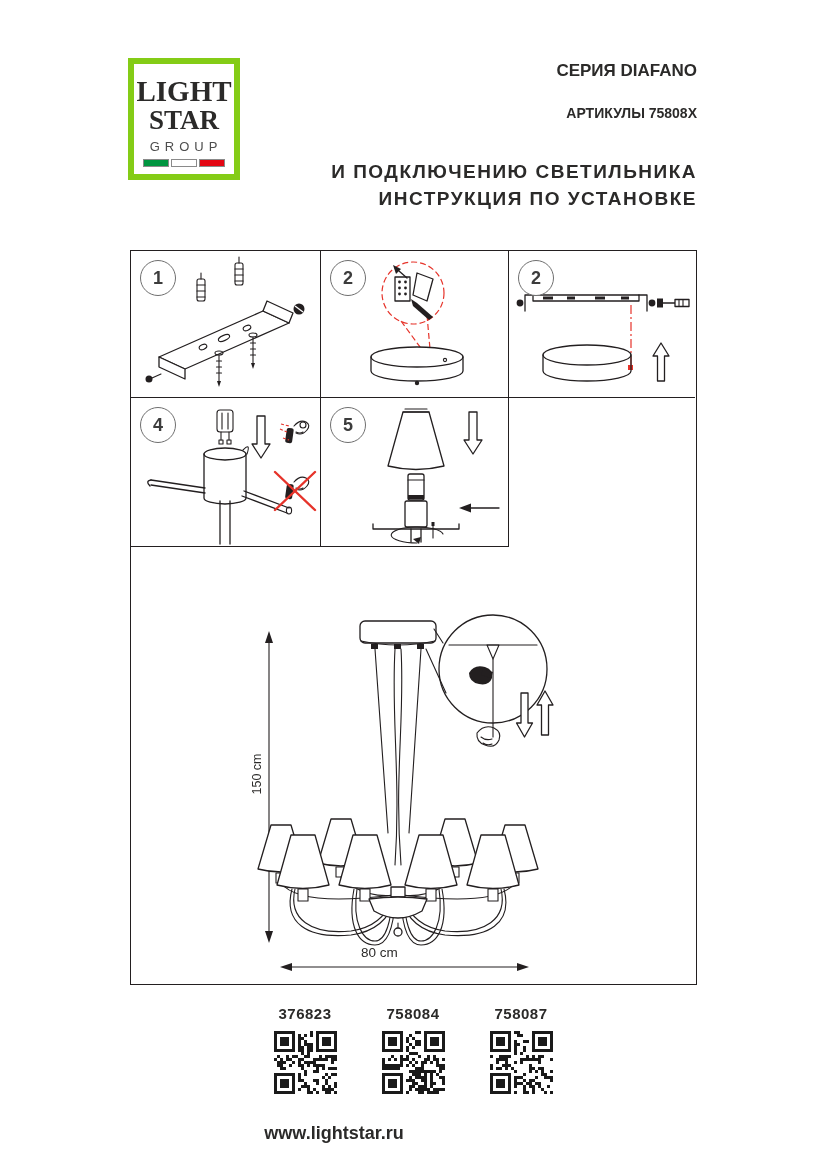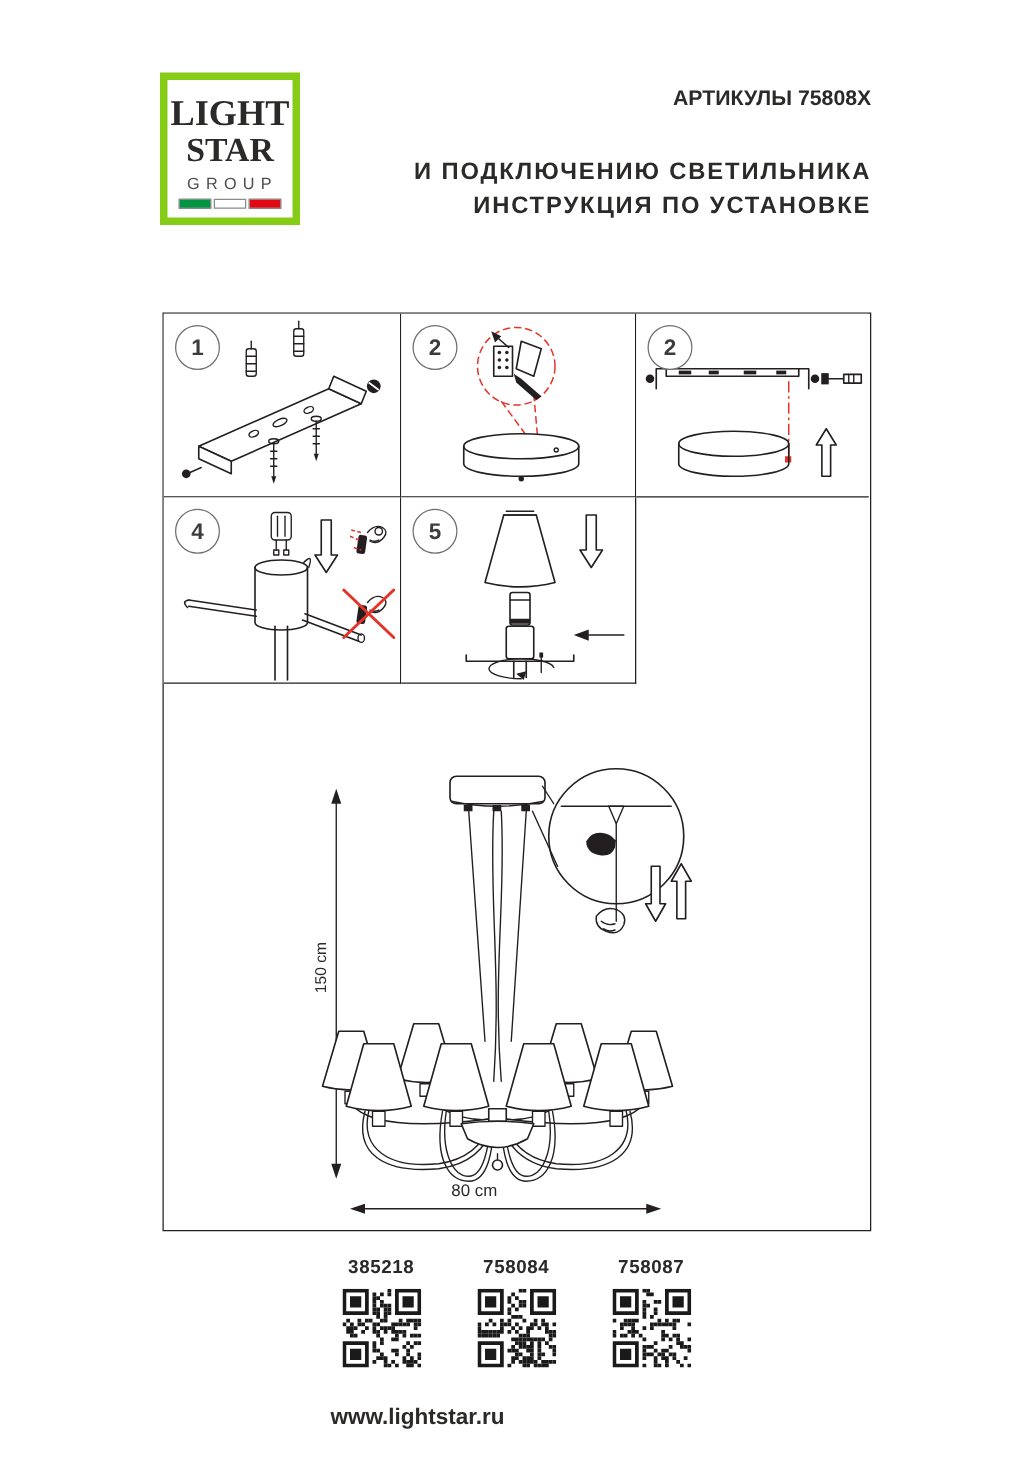--- a/index.html
+++ b/index.html
@@ -19,21 +19,21 @@
   .logo-star{font-family:"Liberation Serif", serif;font-weight:bold;font-size:27px;line-height:31px;color:#2b2a29;}
   .logo-group{font-size:13px;letter-spacing:5px;color:#4d4d4d;margin-top:3px;margin-left:4px;}
   .flag{display:flex;justify-content:center;gap:2px;margin-top:5px;}
   .flag span{display:block;width:26px;height:8px;border:1px solid #8a8a8a;}
   .flag .fg{background:var(--flag-green,#009540);}
   .flag .fw{background:#fff;}
   .flag .fr{background:var(--flag-red,#e30613);}
 
   .header-text{position:absolute;right:129px;top:60px;width:480px;text-align:right;color:#2b2a29;}
   .series{font-size:17px;font-weight:bold;line-height:22px;}
-  .articles{font-size:17px;font-weight:bold;line-height:22px;margin-top:8px;}
+  .articles{font-size:14px;font-weight:bold;line-height:22px;margin-top:20px;}
   .doc-title{margin-top:34px;font-size:19px;font-weight:bold;line-height:27px;letter-spacing:1.5px;}
 
   
   .figure-frame{position:absolute;left:130px;top:250px;width:567px;height:735px;
     border:1.5px solid var(--line);background:#fff;}
   .cell{position:absolute;background:#fff;}
   .c1{left:0;top:0;width:190px;height:147px;border-right:1.5px solid var(--line);border-bottom:1.5px solid var(--line);}
   .c2{left:190px;top:0;width:188px;height:147px;border-right:1.5px solid var(--line);border-bottom:1.5px solid var(--line);}
   .c3{left:378px;top:0;width:186px;height:147px;border-bottom:1.5px solid var(--line);}
   .c4{left:0;top:147px;width:190px;height:149px;border-right:1.5px solid var(--line);border-bottom:1.5px solid var(--line);}
@@ -81,20 +81,21 @@
     <div class="logo-star">STAR</div>
     <div class="logo-group">GROUP</div>
     <div class="flag">
       <span class="fg"></span>
       <span class="fw"></span>
       <span class="fr"></span>
     </div>
   </div>
 
   <div class="header-text">
+    <div class="series">СЕРИЯ DIAFANO</div>
     <div class="articles">АРТИКУЛЫ 75808X</div>
     <div class="doc-title">
       <div>И ПОДКЛЮЧЕНИЮ СВЕТИЛЬНИКА</div>
       <div>ИНСТРУКЦИЯ ПО УСТАНОВКЕ</div>
     </div>
   </div>
 
   <div class="figure-frame">
 
     <div class="cell c1">
@@ -390,21 +391,21 @@
       <line class="lnt" x1="267" y1="376" x2="267" y2="381"></line>
       <circle class="whf" cx="267" cy="385" r="4"></circle>
     </svg>
 
     <div class="dim-height">150 cm</div>
     <div class="dim-width">80 cm</div>
   </div>
 
   <div class="qr-row">
     <div class="qr-item">
-      <div class="qr-label">385218</div>
+      <div class="qr-label">376823</div>
       <div class="qr-code"><svg width="63" height="63" viewBox="0 0 63 63" xmlns="http://www.w3.org/2000/svg">
             <rect x="36" y="0" width="3" height="3"></rect>
             <rect x="24" y="3" width="3" height="3"></rect>
             <rect x="30" y="3" width="3" height="3"></rect>
             <rect x="36" y="3" width="3" height="3"></rect>
             <rect x="24" y="6" width="3" height="3"></rect>
             <rect x="27" y="6" width="3" height="3"></rect>
             <rect x="24" y="9" width="3" height="3"></rect>
             <rect x="30" y="9" width="3" height="3"></rect>
             <rect x="24" y="12" width="3" height="3"></rect>

